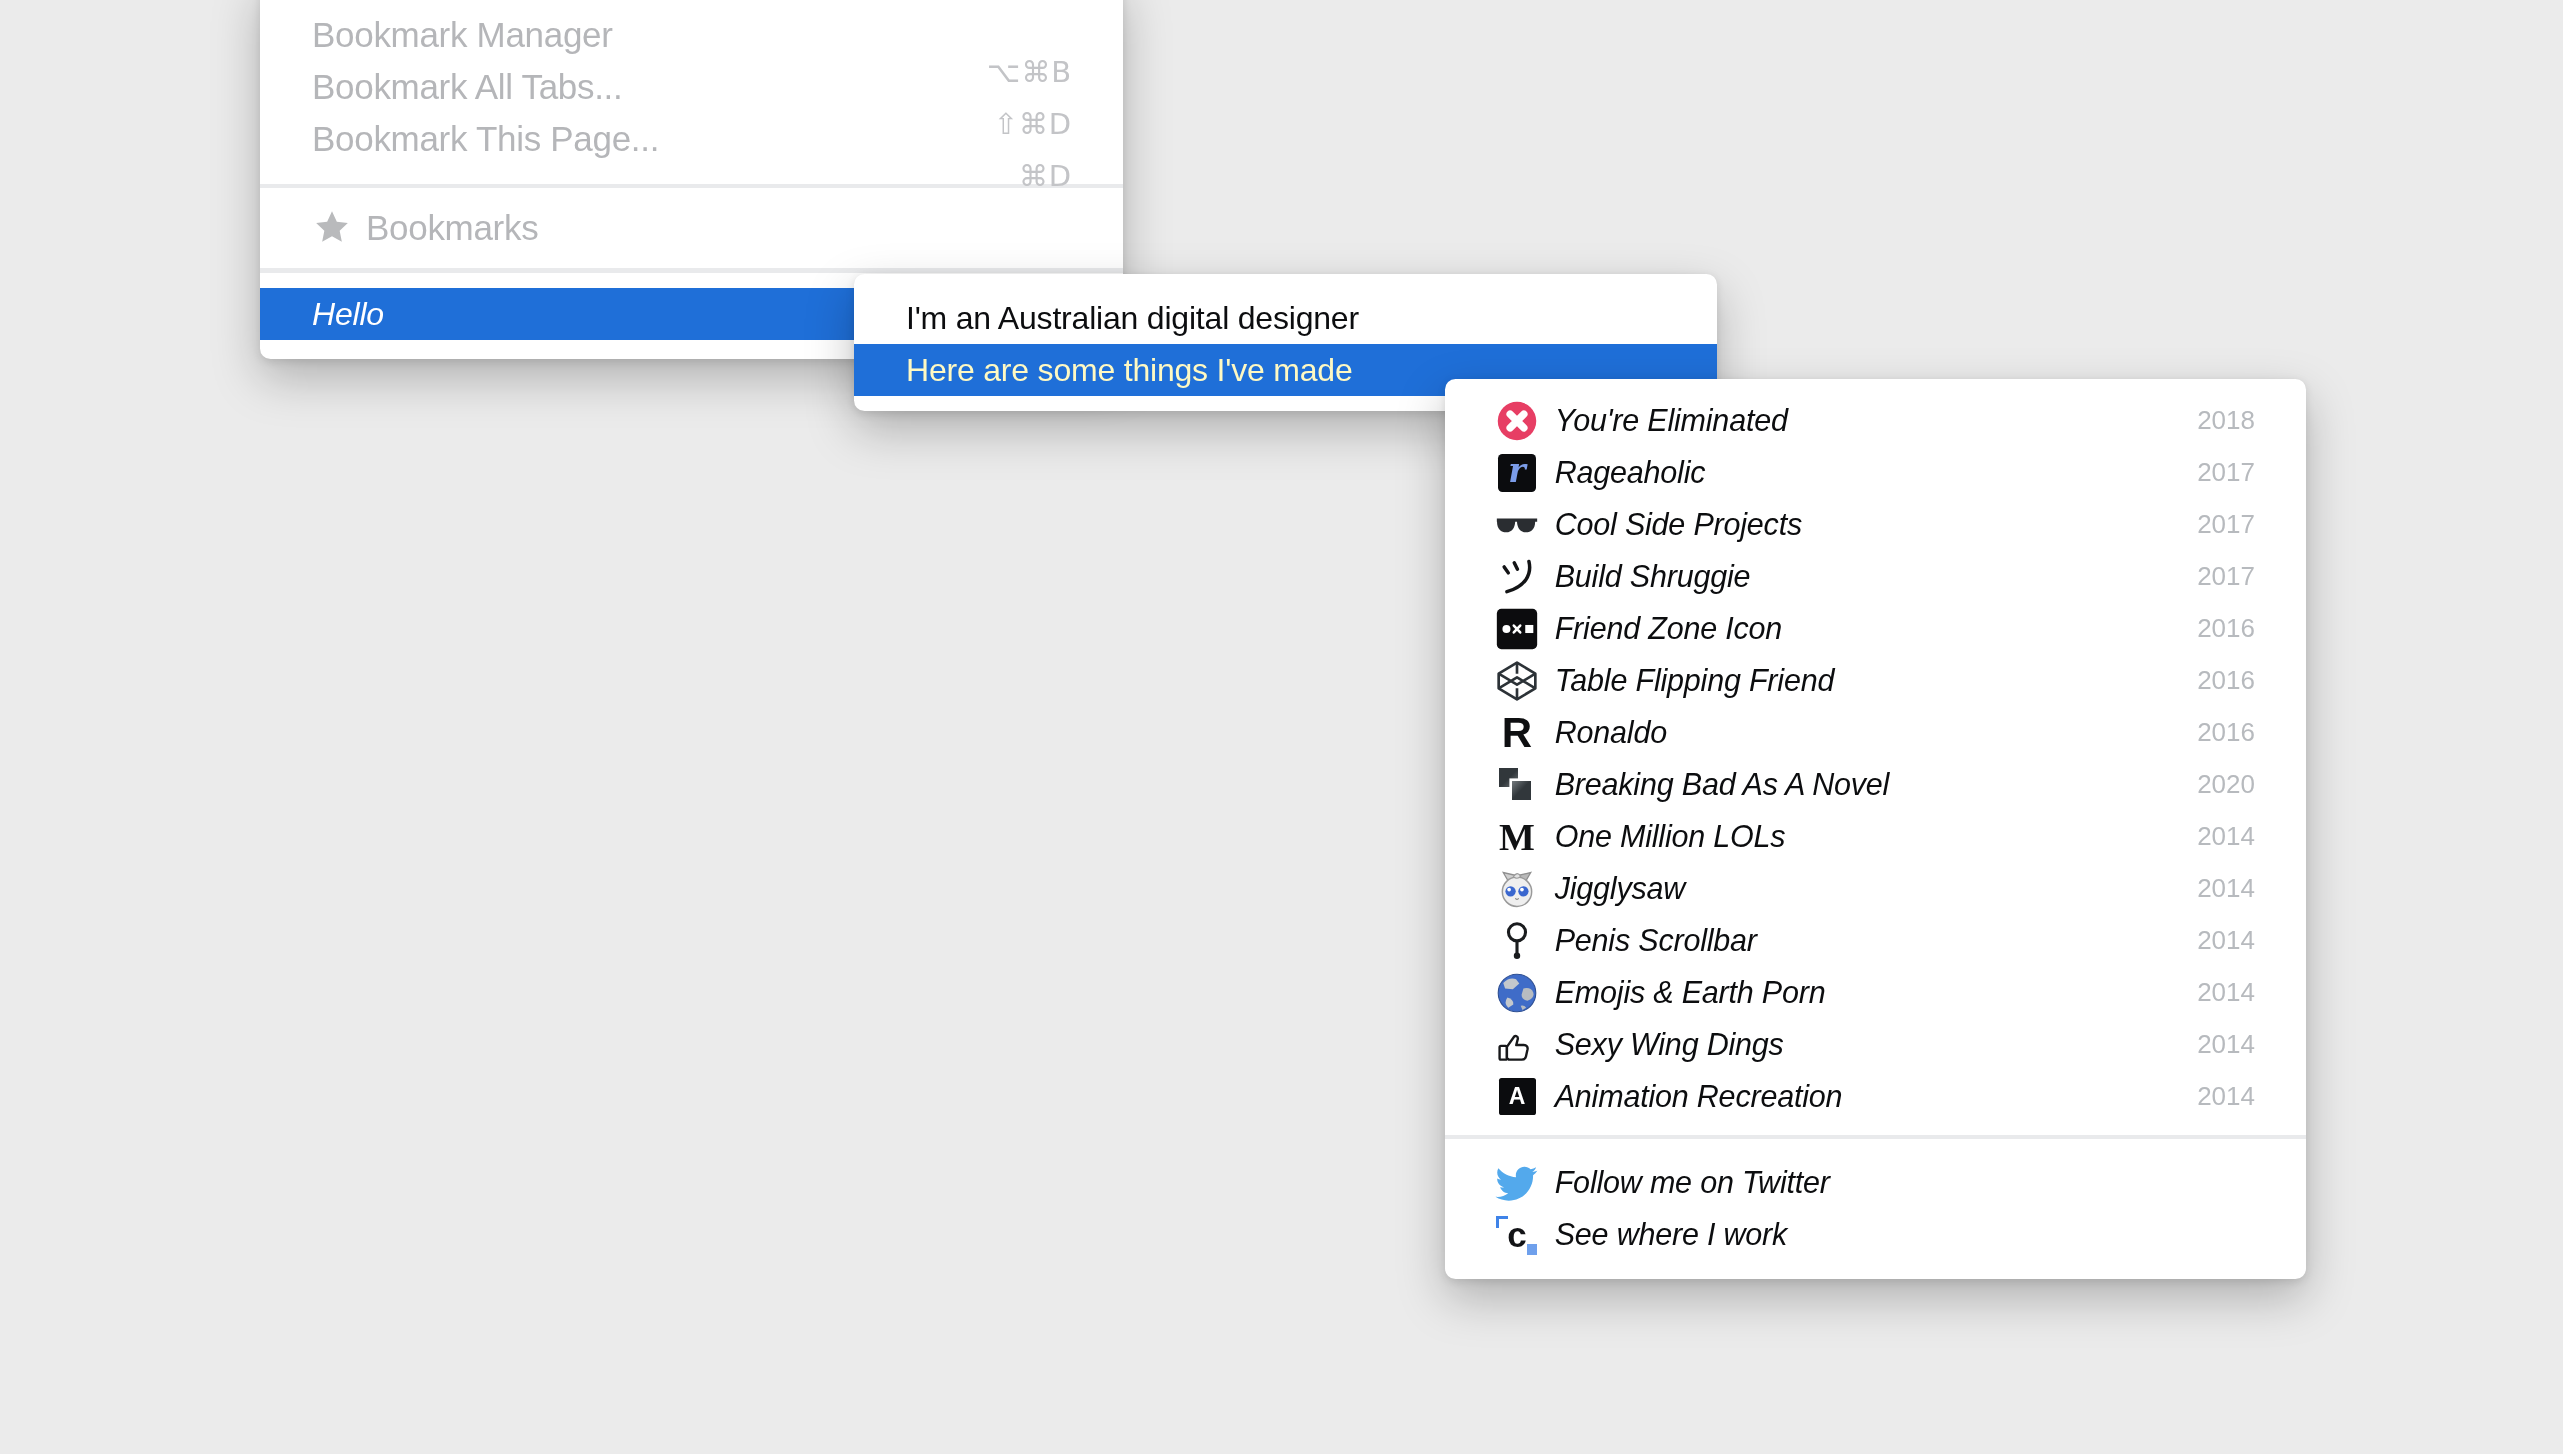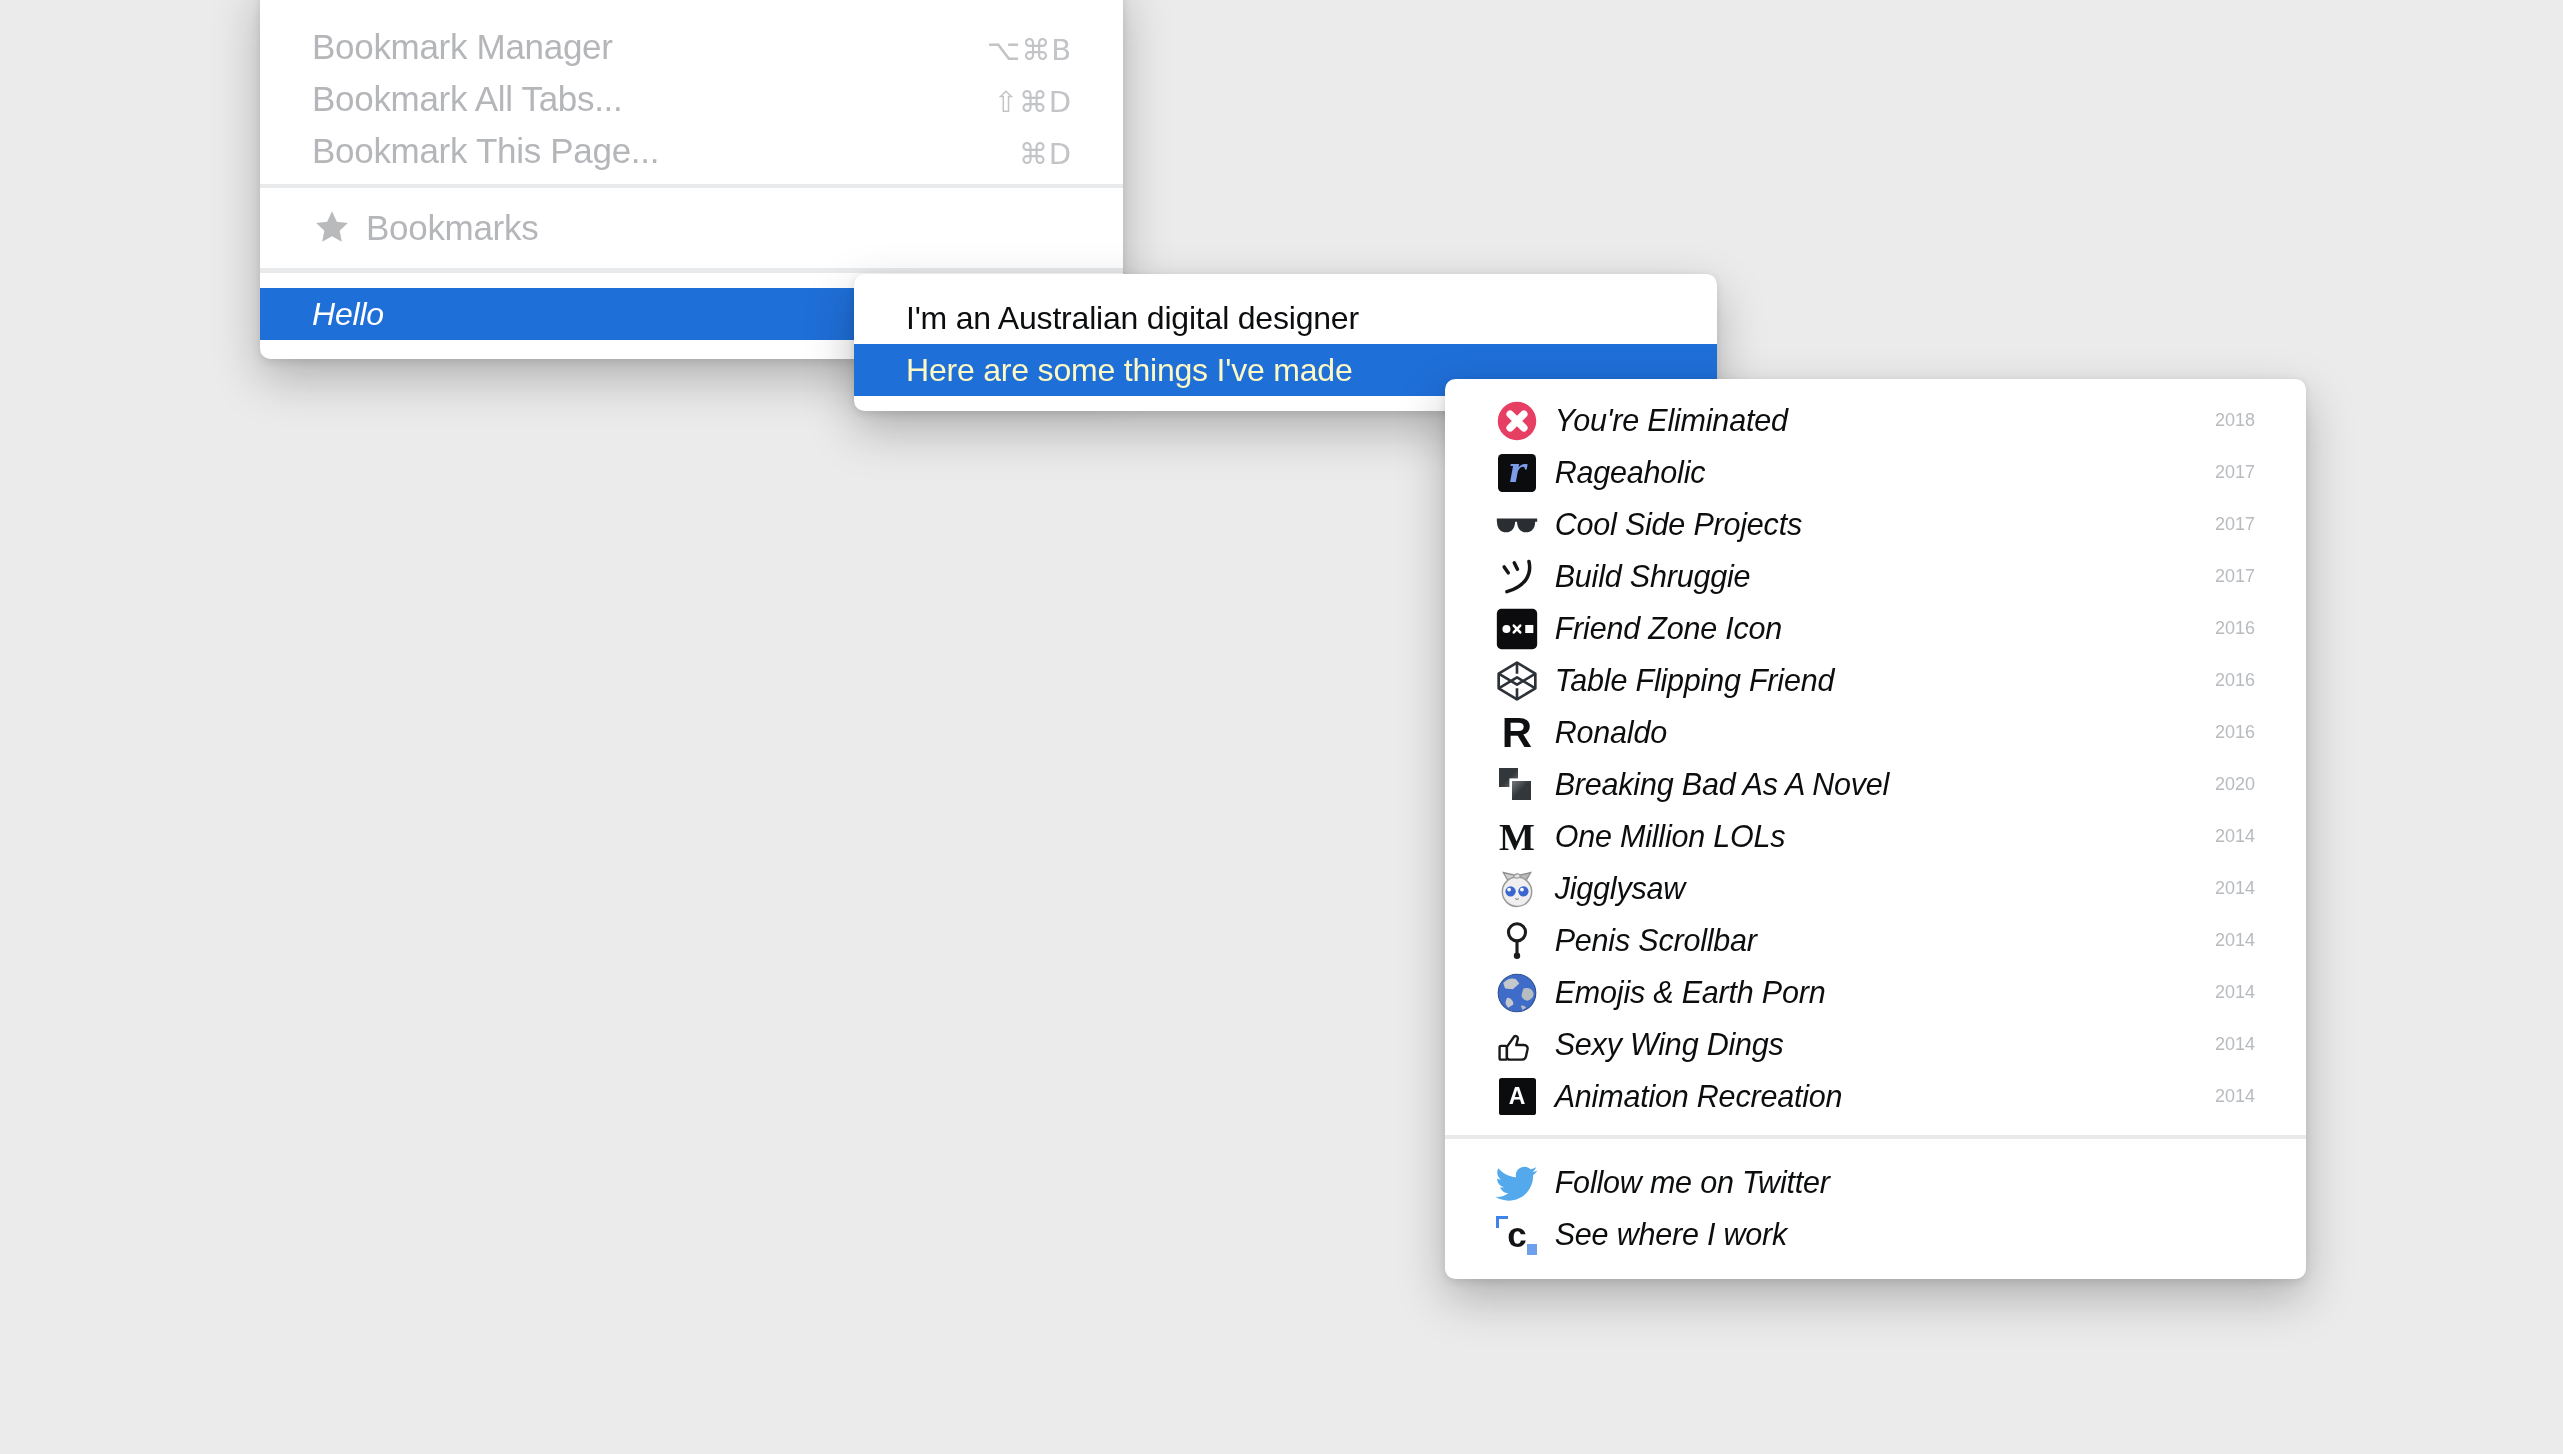--- a/index.html
+++ b/index.html
@@ -8,42 +8,42 @@
     background:#ebebeb;
     font-family:"Liberation Sans","DejaVu Sans",sans-serif;
     overflow:hidden; position:relative;
   }
   .menu {
     position:absolute; background:#ffffff; border-radius:10.5px;
     box-shadow:0 2.6px 8.7px rgba(0,0,0,.10), 0 19px 48px rgba(0,0,0,.25);
   }
   
   #menu1 { left:260px; top:-23px; width:863px; padding:38px 0 19px; z-index:1; }
-  .m1row { height:52px; display:flex; align-items:flex-end; padding:0 51px 0 52px; }
+  .m1row { height:52px; display:flex; align-items:flex-start; padding:0 51px 0 52px;flex-direction:column; }
   .m1label { font-size:35px; letter-spacing:-0.3px; color:#b5b6b9; white-space:nowrap; }
   .shortcut { margin-left:auto; font-family:"DejaVu Sans",sans-serif; font-size:29px; color:#c3c4c7; letter-spacing:0.9px; white-space:nowrap; }
   .sep { height:4.4px; background:#e9eaec; }
   #menu1 .sep1 { margin:13px 0 14px; }
   #menu1 .sep2 { margin:14px 0 15.7px; }
   .folder-row { height:52px; display:flex; align-items:center; padding:0 51px 0 52px; }
   .star-box { width:40px; height:40px; display:flex; align-items:center; justify-content:center; margin-right:14px; }
   .selected-row { height:52px; display:flex; align-items:center; padding:0 51px 0 52px; background:#1f6fd8; }
   .selected-row .sel-label { font-size:32px; color:#ffffff; letter-spacing:-0.2px;font-style:italic; }
   
   #menu2 { left:854px; top:274px; width:863px; padding:18.3px 0 15px; z-index:2; }
   .m2row { height:52px; display:flex; align-items:center; padding:0 35px 0 52px; }
   .m2label { font-size:32px; color:#0c0d0f; letter-spacing:-0.2px; white-space:nowrap; }
   .m2row.selected { background:#1f6fd8; }
   .m2row.selected .m2label { color:#fef9c3; }
   
   #menu3 { left:1445px; top:379px; width:861px; padding:15.7px 0 18.3px; z-index:3; }
   .m3row { height:52px; display:flex; align-items:center; padding:0 51px 0 50px; }
   .icon { width:44px; height:44px; min-width:44px; display:flex; align-items:center; justify-content:center; margin-right:15.7px; position:relative; }
   .m3label { font-size:30.5px; color:#0c0d0f; letter-spacing:-0.2px; white-space:nowrap;font-style:italic; }
-  .year { margin-left:auto; font-size:18px; color:#b7babe; }
+  .year { margin-left:auto; font-size:26px; color:#b7babe; }
   #menu3 .sep3 { margin:12.2px 0 17.4px; }
   
   .blacksq { width:38px; height:38px; background:#0b0c0e; border-radius:4.4px; display:flex; align-items:center; justify-content:center; }
   .rage-r { font-family:"DejaVu Serif","Liberation Serif",serif; font-style:italic; font-weight:bold; font-size:33px; color:#7b9ce8; line-height:1; transform:translateY(-1.7px); }
   .ronaldo-r { font-size:42px; font-weight:800; color:#0e0f11; line-height:1; }
   .serif-m { font-family:"Liberation Serif","DejaVu Serif",serif; font-size:38px; font-weight:700; color:#111214; line-height:1; }
   .bb-sq { position:absolute; width:19px; height:19px; }
   .bb1 { left:4.4px; top:5.2px;  background:linear-gradient(135deg,#31373b 52%,#747a7d 100%); box-shadow:0 0 0 2.6px #ffffff; }
   .bb2 { left:17.4px; top:18.3px; background:linear-gradient(315deg,#31373b 52%,#747a7d 100%); box-shadow:0 0 0 2.6px #ffffff; }
   .a-sq { width:37px; height:37px; background:#0b0c0e; border-radius:2.6px; display:flex; align-items:center; justify-content:center; }

